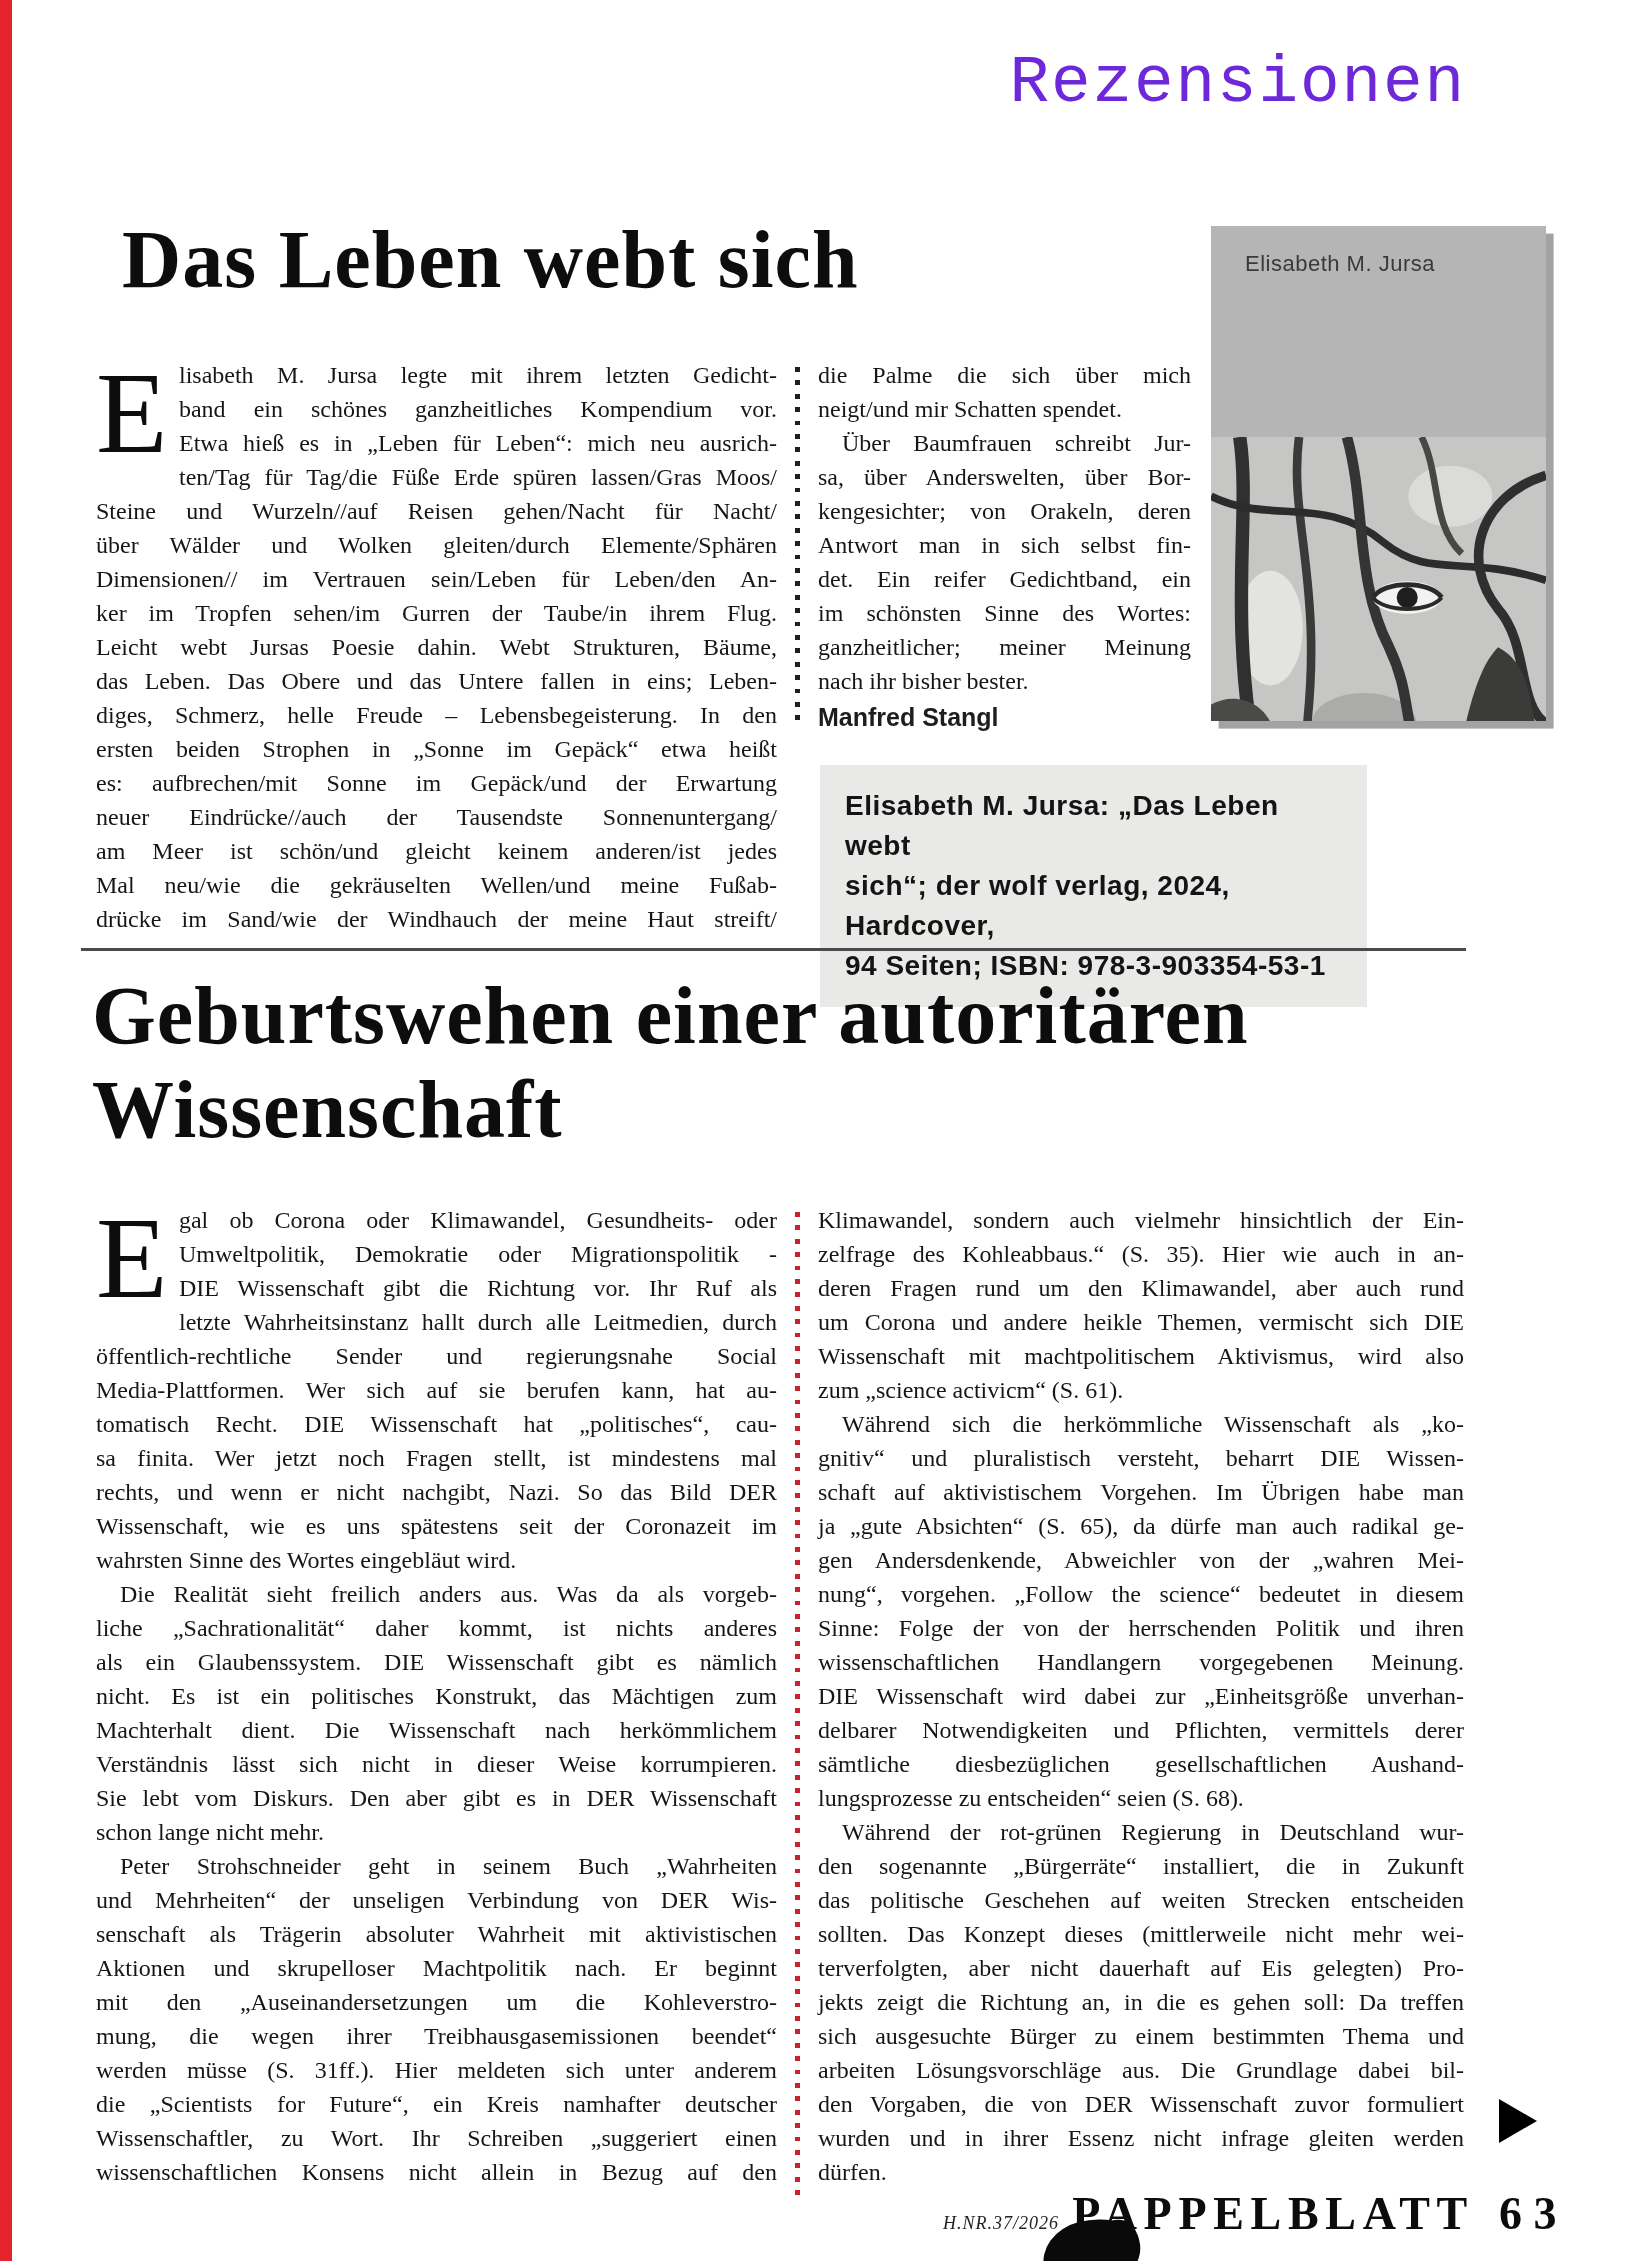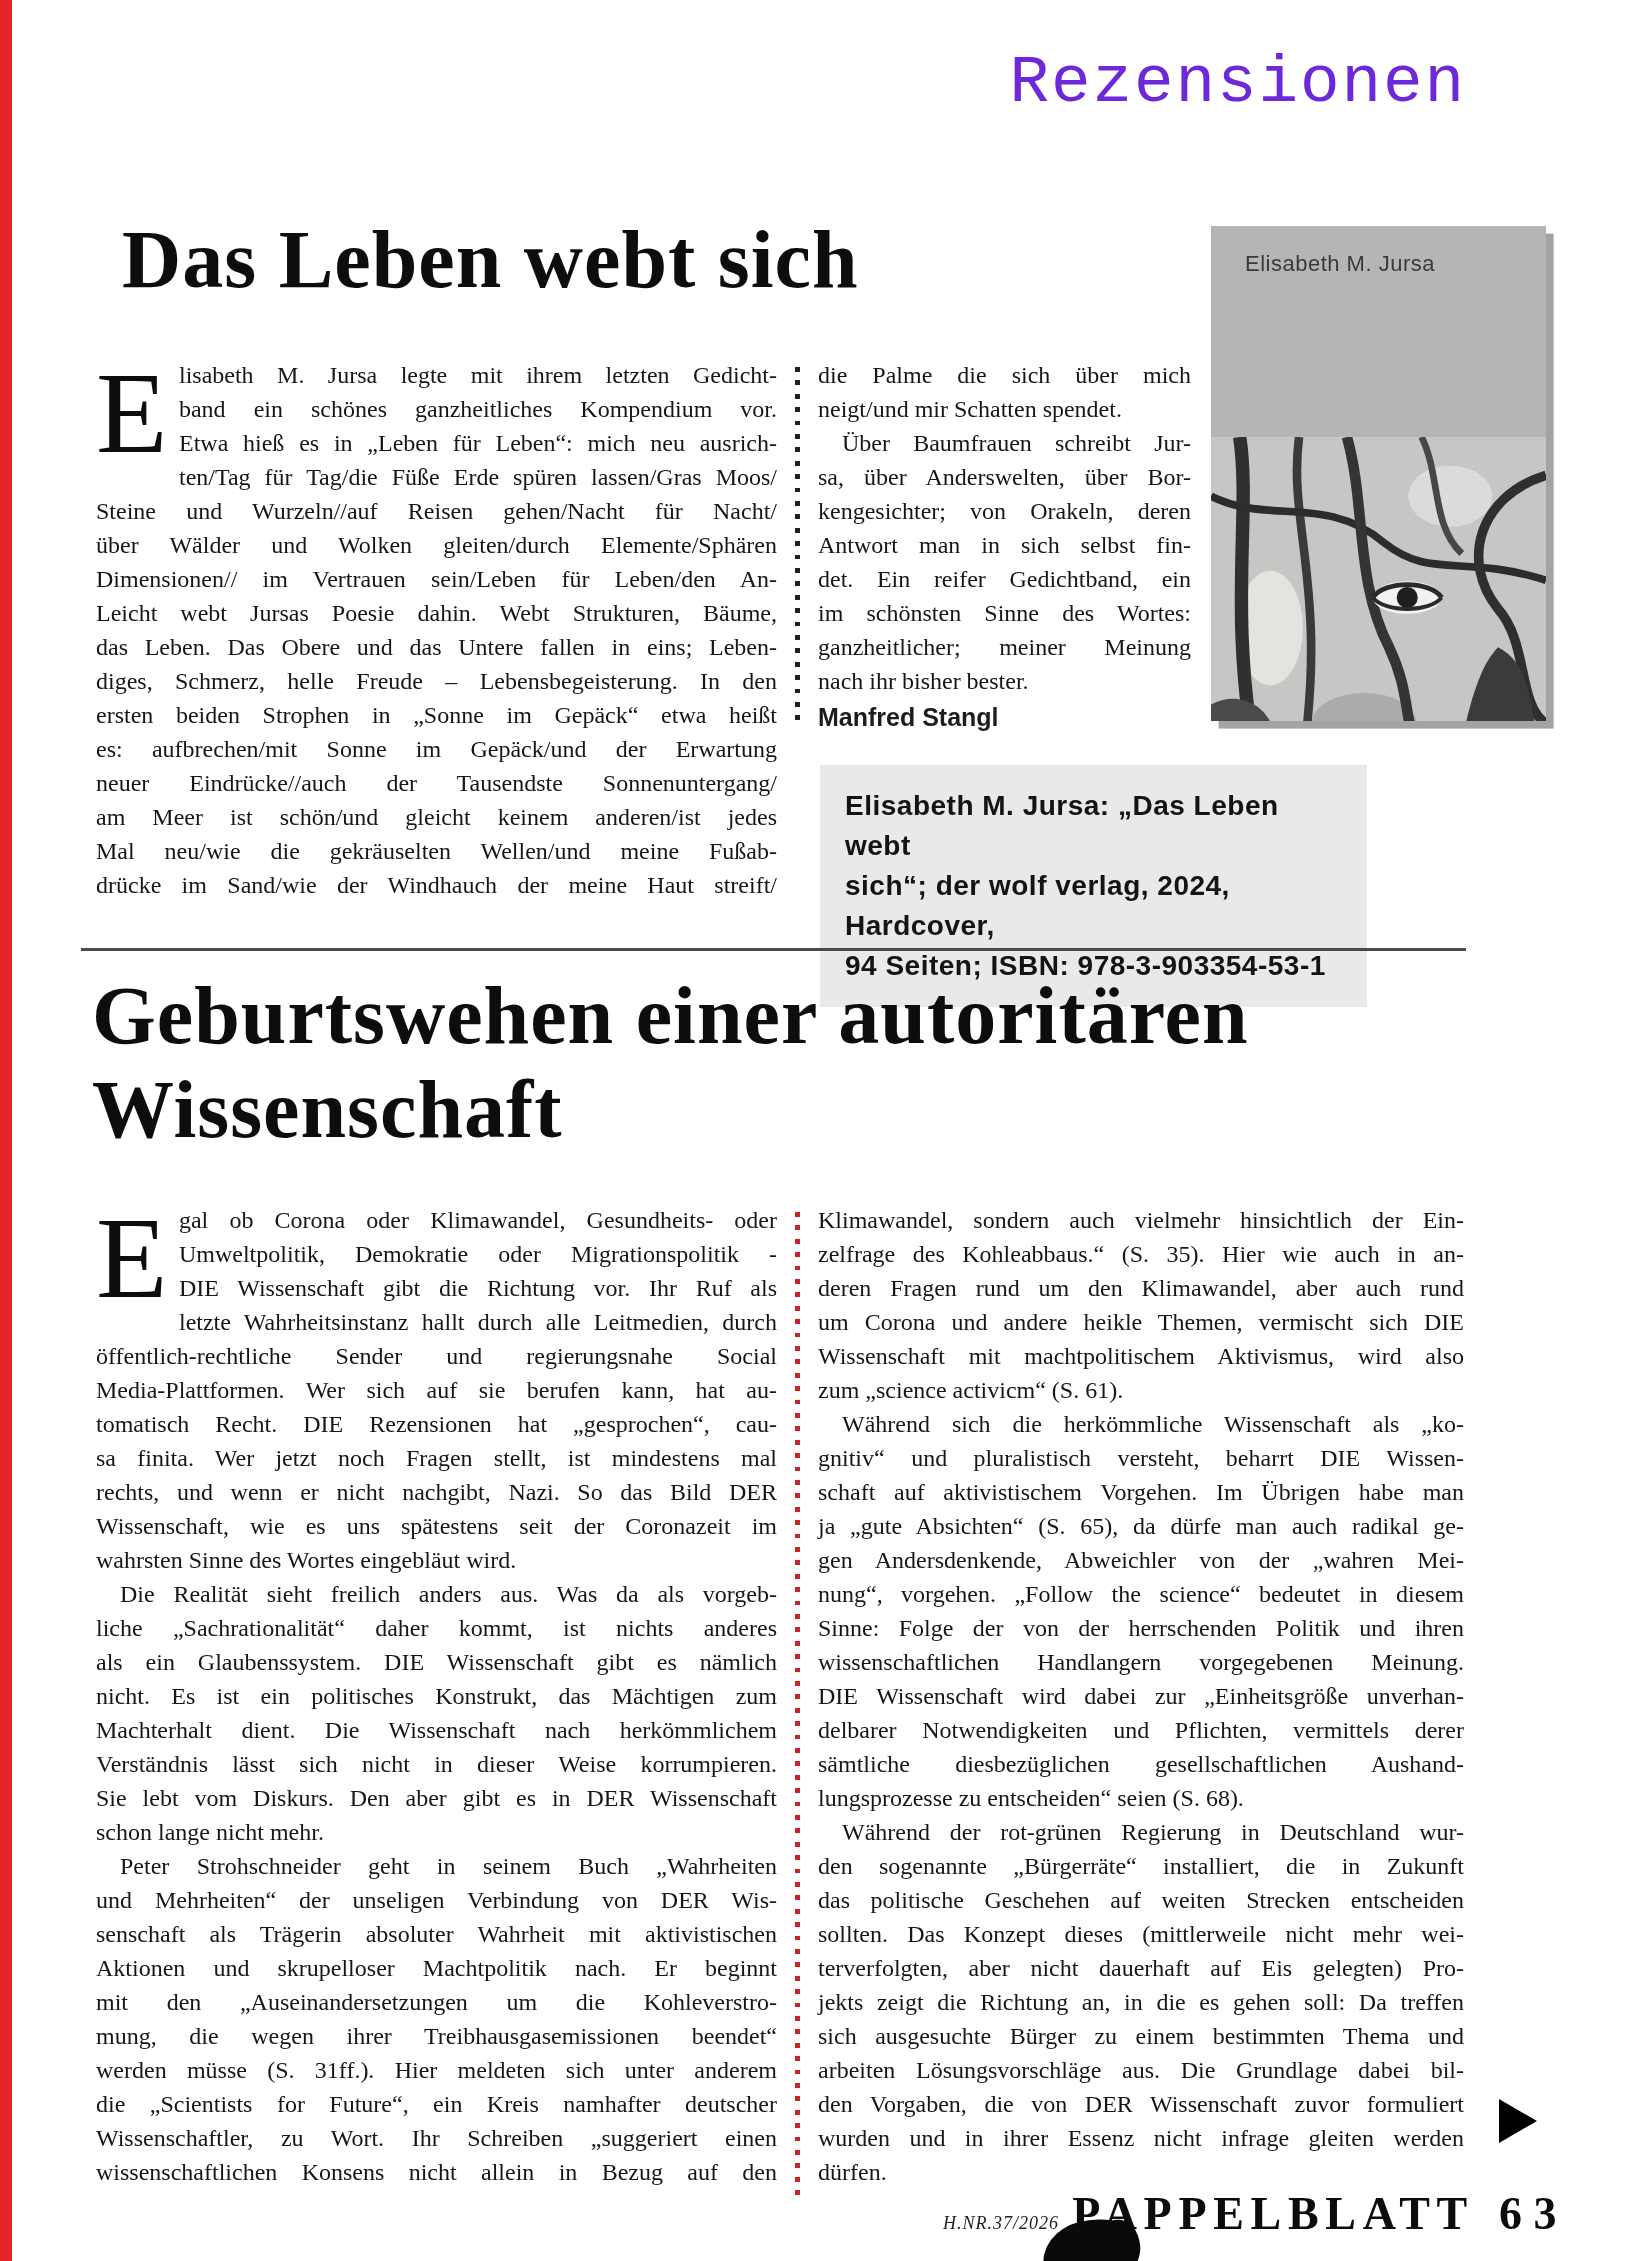--- a/index.html
+++ b/index.html
@@ -91,20 +91,21 @@
   <div id="a1-col1" class="col">
     <span class="dropcap">E</span>
     <div>
         <div class="ln">lisabeth M. Jursa legte mit ihrem letzten Gedicht-</div>
         <div class="ln">band ein schönes ganzheitliches Kompendium vor.</div>
         <div class="ln">Etwa hieß es in „Leben für Leben“: mich neu ausrich-</div>
         <div class="ln">ten/Tag für Tag/die Füße Erde spüren lassen/Gras Moos/</div>
         <div class="ln">Steine und Wurzeln//auf Reisen gehen/Nacht für Nacht/</div>
         <div class="ln">über Wälder und Wolken gleiten/durch Elemente/Sphären</div>
         <div class="ln">Dimensionen// im Vertrauen sein/Leben für Leben/den An-</div>
+        <div class="ln">ker im Tropfen sehen/im Gurren der Taube/in ihrem Flug.</div>
         <div class="ln">Leicht webt Jursas Poesie dahin. Webt Strukturen, Bäume,</div>
         <div class="ln">das Leben. Das Obere und das Untere fallen in eins; Leben-</div>
         <div class="ln">diges, Schmerz, helle Freude – Lebensbegeisterung. In den</div>
         <div class="ln">ersten beiden Strophen in „Sonne im Gepäck“ etwa heißt</div>
         <div class="ln">es: aufbrechen/mit Sonne im Gepäck/und der Erwartung</div>
         <div class="ln">neuer Eindrücke//auch der Tausendste Sonnenuntergang/</div>
         <div class="ln">am Meer ist schön/und gleicht keinem anderen/ist jedes</div>
         <div class="ln">Mal neu/wie die gekräuselten Wellen/und meine Fußab-</div>
         <div class="ln">drücke im Sand/wie der Windhauch der meine Haut streift/</div>
       </div>
@@ -167,21 +168,21 @@
 
   <div id="a2-col1" class="col">
     <span class="dropcap">E</span>
     <div>
         <div class="ln">gal ob Corona oder Klimawandel, Gesundheits- oder</div>
         <div class="ln">Umweltpolitik, Demokratie oder Migrationspolitik -</div>
         <div class="ln">DIE Wissenschaft gibt die Richtung vor. Ihr Ruf als</div>
         <div class="ln">letzte Wahrheitsinstanz hallt durch alle Leitmedien, durch</div>
         <div class="ln">öffentlich-rechtliche Sender und regierungsnahe Social</div>
         <div class="ln">Media-Plattformen. Wer sich auf sie berufen kann, hat au-</div>
-        <div class="ln">tomatisch Recht. DIE Rezensionen hat „gesprochen“, cau-</div>
+        <div class="ln">tomatisch Recht. DIE Wissenschaft hat „politisches“, cau-</div>
         <div class="ln">sa finita. Wer jetzt noch Fragen stellt, ist mindestens mal</div>
         <div class="ln">rechts, und wenn er nicht nachgibt, Nazi. So das Bild DER</div>
         <div class="ln">Wissenschaft, wie es uns spätestens seit der Coronazeit im</div>
         <div class="ln fl">wahrsten Sinne des Wortes eingebläut wird.</div>
         <div class="ln"> Die Realität sieht freilich anders aus. Was da als vorgeb-</div>
         <div class="ln">liche „Sachrationalität“ daher kommt, ist nichts anderes</div>
         <div class="ln">als ein Glaubenssystem. DIE Wissenschaft gibt es nämlich</div>
         <div class="ln">nicht. Es ist ein politisches Konstrukt, das Mächtigen zum</div>
         <div class="ln">Machterhalt dient. Die Wissenschaft nach herkömmlichem</div>
         <div class="ln">Verständnis lässt sich nicht in dieser Weise korrumpieren.</div>

